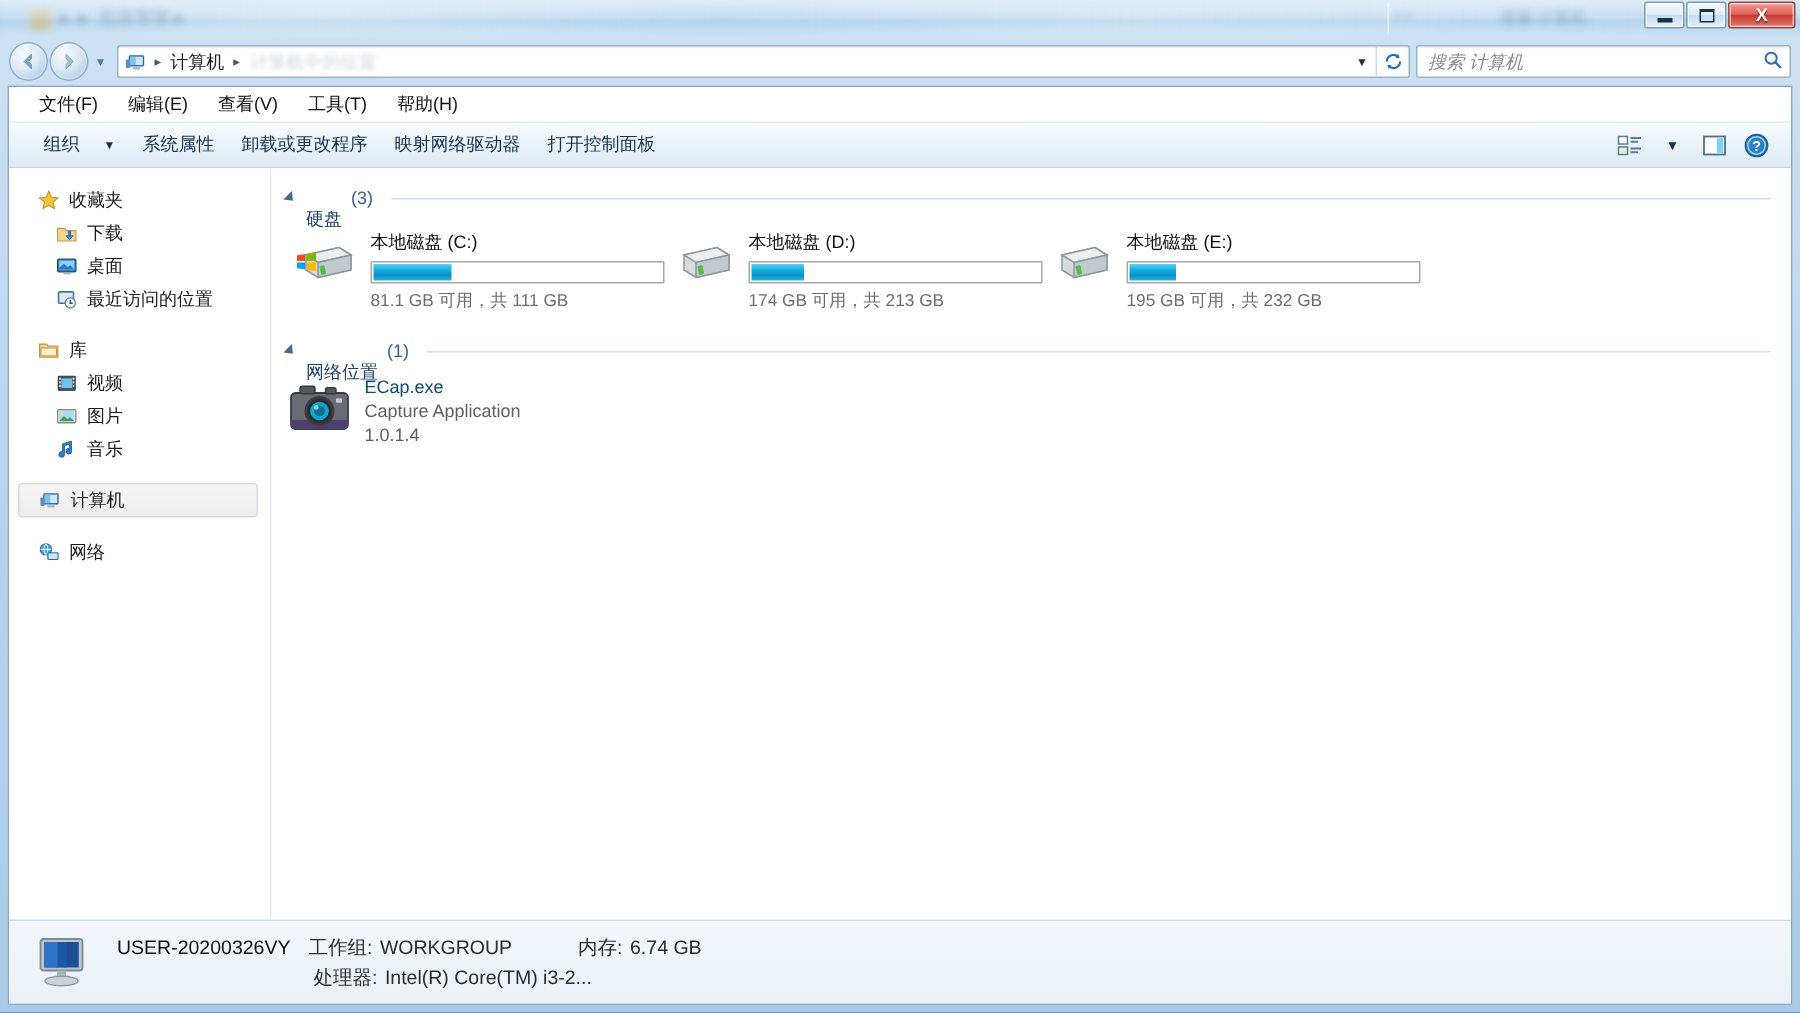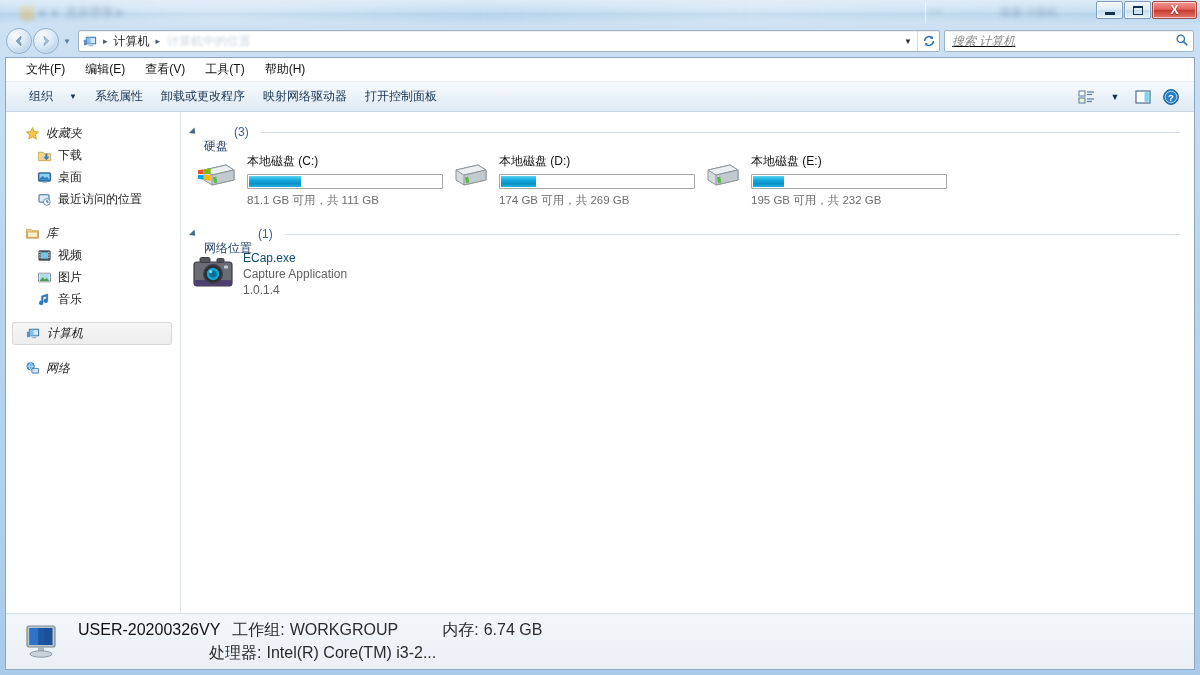--- a/index.html
+++ b/index.html
@@ -126,21 +126,20 @@
   .addr-caret { width:18px; text-align:center; color:#2b2b2b; font-size:8px; }
   .addr-refresh {
     width: 22px; height:100%; border-left:1px solid #cfdce7;
     display:flex;align-items:center;justify-content:center; color:#1e6bb8; font-size:12px;
   }
   .searchwrap {
     flex: 0 0 250px; height: 22px;
     background: #fff; border: 1px solid #9cb4c9; border-radius: 2px;
     display:flex; align-items:center; padding: 0 4px 0 7px;
     box-shadow: inset 0 1px 1px rgba(0,0,0,.07);
-    text-decoration: underline;
   }
   .searchwrap .ph {
     flex:1 1 auto; font-style: italic; color: #8a8a8a; font-size: 12px;
   }
   .mag { color:#2f6fa8; }
 
   
   .client {
     flex: 1 1 auto;
     margin: 0 5px 5px 5px;
@@ -186,21 +185,21 @@
     border-right: 1px solid #dfe6ec;
     padding: 10px 0 0 0;
     overflow: hidden;
   }
   .navgroup { margin-bottom: 12px; }
   .navrow {
     display: flex; align-items: center; gap: 6px;
     height: 22px; padding-left: 18px; font-size: 12px; color: #1b1b1b;
   }
   .navrow.child { padding-left: 30px; }
-  .navrow.head { font-weight: normal; font-style: italic; }
+  .navrow.head { font-weight: normal; }
   .navrow.selected {
     background: linear-gradient(180deg,#f6f6f6 0%, #ededed 100%);
     border: 1px solid #d8d8d8;
     border-radius: 3px;
     margin: 0 8px 0 6px;
     padding-left: 12px;
     height: 23px;
   }
   .navicon { width:16px; height:16px; flex:0 0 16px; display:flex; align-items:center; justify-content:center; }
 
@@ -246,21 +245,21 @@
 
   
   .statusbar {
     flex: 0 0 56px;
     background: linear-gradient(180deg,#f3f7fb 0%, #eaf0f6 100%);
     border-top: 1px solid #d3dde7;
     display: flex; align-items: center; padding: 0 0 0 14px; gap: 14px;
   }
   .st-icon { width: 44px; height: 40px; flex:0 0 44px; display:flex;align-items:center;justify-content:center;}
   .st-lines { display:flex; flex-direction:column; gap: 2px; }
-  .st-row { display:flex; align-items:center; font-size:16px; color:#111; }
+  .st-row { display:flex; align-items:center; font-size:13px; color:#111; }
   .st-k { color:#2b2b2b; }
   .st-v { color:#2b2b2b; }
   .st-name { color:#111; margin-right: 12px; }
   .st-mem { margin-left: 44px; }
 </style>
 </head>
 <body>
 
 <div class="window">
 
@@ -556,21 +555,21 @@
                 <path d="M8 14 L30 9 L38 14 L16 19 Z" fill="#eceff1" stroke="#8e979d" stroke-width="1"></path>
                 <path d="M16 19 L38 14 L38 24 L16 29 Z" fill="#c3cacf" stroke="#8e979d" stroke-width="1"></path>
                 <rect x="17.5" y="21" width="3.4" height="6" rx="0.6" fill="#57b84c" transform="rotate(-12 19 24)"></rect>
               </svg>
             </span>
             <div class="tile-body">
               <div class="tile-name">本地磁盘 (D:)</div>
               <div class="bar">
                 <div class="barfill" style="width: 18%;"></div>
               </div>
-              <div class="tile-sub">174 GB 可用，共 269 GB</div>
+              <div class="tile-sub">174 GB 可用，共 213 GB</div>
             </div>
           </div>
 
           <div class="tile">
             <span class="tile-icon">
               <svg width="42" height="36" viewBox="0 0 42 36">
                 <path d="M8 14 L30 9 L38 14 L38 24 L16 29 L8 24 Z" fill="#d5dadd" stroke="#8e979d" stroke-width="1"></path>
                 <path d="M8 14 L30 9 L38 14 L16 19 Z" fill="#eceff1" stroke="#8e979d" stroke-width="1"></path>
                 <path d="M16 19 L38 14 L38 24 L16 29 Z" fill="#c3cacf" stroke="#8e979d" stroke-width="1"></path>
                 <rect x="17.5" y="21" width="3.4" height="6" rx="0.6" fill="#57b84c" transform="rotate(-12 19 24)"></rect>

